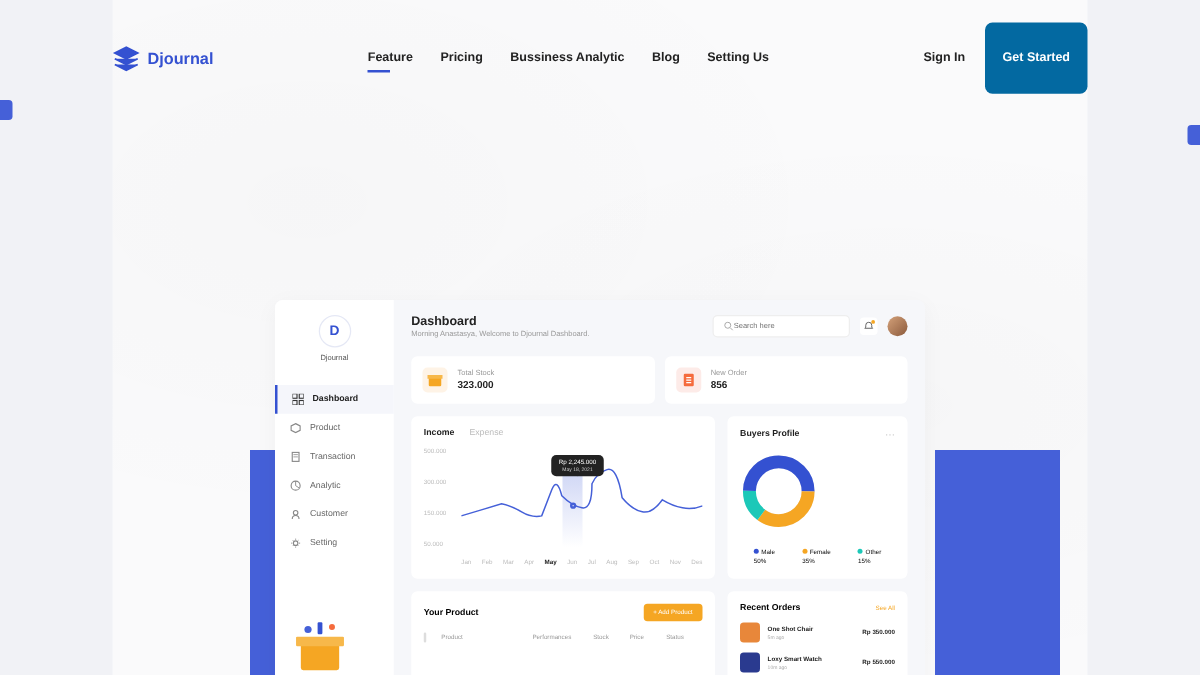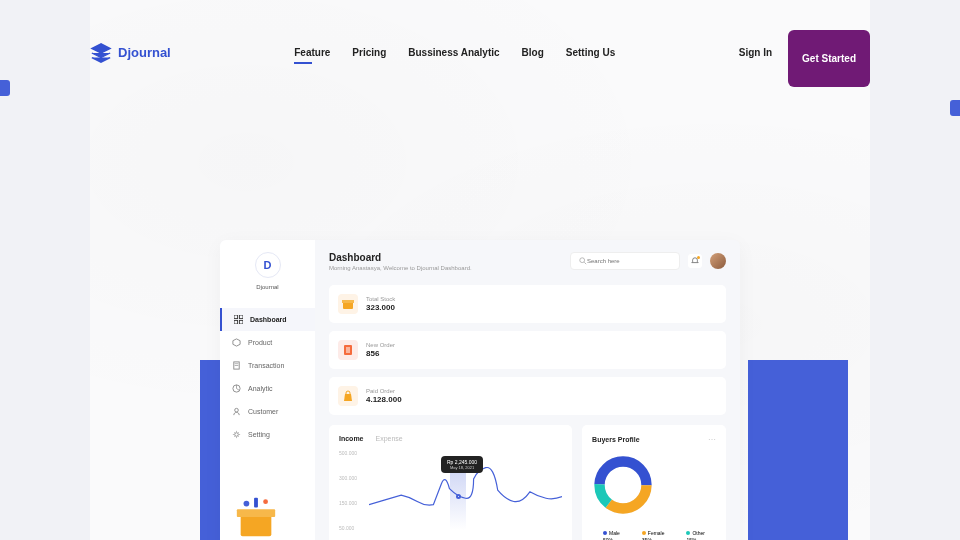--- a/index.html
+++ b/index.html
@@ -8,21 +8,21 @@
 .bg-texture { position: absolute; inset: 0; background: radial-gradient(ellipse at 20% 30%, rgba(0,0,0,0.015) 0%, transparent 50%), radial-gradient(ellipse at 80% 60%, rgba(0,0,0,0.015) 0%, transparent 50%); }
 .topnav { display: flex; align-items: center; justify-content: space-between; padding: 18px 0; position: relative; z-index: 2; }
 .brand { display: flex; align-items: center; gap: 6px; margin-left: 0; }
 .brand-icon { width: 22px; height: 22px; }
 .brand-name { font-weight: 700; font-size: 13px; color: #3451d1; }
 .nav-links { display: flex; gap: 22px; }
 .nav-link { font-size: 10px; font-weight: 600; color: #222; cursor: pointer; position: relative; }
 .nav-link.active::after { content: ''; position: absolute; bottom: -6px; left: 0; width: 18px; height: 2px; background: #3451d1; }
 .nav-right { display: flex; align-items: center; gap: 16px; }
 .signin { font-size: 10px; font-weight: 600; color: #222; cursor: pointer; }
-.get-started { background: #701a75; color: #fff; font-size: 10px; font-weight: 600; padding: 23px 14px; border-radius: 6px; cursor: pointer; border: none; margin-top: 12px; }
+.get-started { background: #0369a1; color: #fff; font-size: 10px; font-weight: 600; padding: 23px 14px; border-radius: 6px; cursor: pointer; border: none; }
 .hero { text-align: center; margin-top: 30px; position: relative; z-index: 2; }
 .hero-title { font-size: 30px; font-weight: 800; color: #1a1a1a; line-height: 1.2; }
 .hero-sub { font-size: 10px; color: #666; margin-top: 16px; line-height: 1.5; }
 .blue-bar-left { position: absolute; left: 110px; bottom: 0; width: 72px; height: 180px; background: #4560d8; }
 .blue-bar-right { position: absolute; right: 22px; bottom: 0; width: 100px; height: 180px; background: #4560d8; }
 .small-pill-left { position: absolute; left: 0; top: 80px; width: 10px; height: 16px; background: #4560d8; border-radius: 0 3px 3px 0; }
 .small-pill-right { position: absolute; right: 0; top: 100px; width: 10px; height: 16px; background: #4560d8; border-radius: 3px 0 0 3px; }
 .dashboard { position: absolute; left: 50%; transform: translateX(-50%); top: 240px; width: 520px; background: #f6f7fa; border-radius: 6px; display: flex; box-shadow: 0 4px 20px rgba(0,0,0,0.04); z-index: 3; }
 .sidebar { width: 95px; background: #fff; border-radius: 6px 0 0 6px; padding: 12px 0; }
 .sb-logo { display: flex; flex-direction: column; align-items: center; margin-bottom: 18px; }
@@ -35,21 +35,21 @@
 .main { flex: 1; padding: 12px 14px; }
 .main-header { display: flex; justify-content: space-between; align-items: flex-start; }
 .dash-title { font-size: 10px; font-weight: 700; color: #222; }
 .dash-sub { font-size: 6px; color: #999; margin-top: 2px; }
 .header-right { display: flex; align-items: center; gap: 8px; }
 .search { display: flex; align-items: center; background: #fff; border-radius: 4px; padding: 4px 8px; width: 110px; border: 1px solid #eee; }
 .search input { border: none; outline: none; font-size: 6px; width: 80px; }
 .bell { width: 14px; height: 14px; background: #fff; border-radius: 3px; display: flex; align-items: center; justify-content: center; position: relative; }
 .bell::after { content: ''; position: absolute; top: 2px; right: 2px; width: 3px; height: 3px; background: #f5a623; border-radius: 50%; }
 .avatar { width: 16px; height: 16px; border-radius: 50%; background: linear-gradient(135deg, #d4a17a, #8b5a3c); }
-.stats-row { display: flex; gap: 8px; margin-top: 14px; flex-direction: column; }
+.stats-row { display: flex; gap: 8px; margin-top: 14px; }
 .stat-card { flex: 1; background: #fff; border-radius: 5px; padding: 9px; display: flex; align-items: center; gap: 8px; }
 .stat-icon { width: 20px; height: 20px; border-radius: 4px; display: flex; align-items: center; justify-content: center; }
 .stat-icon.box { background: #fef3e6; }
 .stat-icon.list { background: #fdebe8; }
 .stat-icon.bag { background: #fef3e6; }
 .stat-label { font-size: 6px; color: #999; }
 .stat-value { font-size: 8px; font-weight: 700; color: #222; margin-top: 1px; }
 .content-row { display: flex; gap: 10px; margin-top: 10px; }
 .chart-card { flex: 1.8; background: #fff; border-radius: 5px; padding: 10px; }
 .chart-tabs { display: flex; gap: 12px; font-size: 7px; }
@@ -244,32 +244,20 @@
                 <line x1="5" y1="5" x2="9" y2="5" stroke="#fff" stroke-width="1"></line>
                 <line x1="5" y1="7" x2="9" y2="7" stroke="#fff" stroke-width="1"></line>
                 <line x1="5" y1="9" x2="9" y2="9" stroke="#fff" stroke-width="1"></line>
               </svg>
             </div>
           <div>
               <div class="stat-label">New Order</div>
               <div class="stat-value">856</div>
             </div>
         </div>
-        <div class="stat-card">
-          <div class="stat-icon bag">
-              <svg width="14" height="14" viewBox="0 0 14 14">
-                <path d="M4 5h6l1 7H3z" fill="#f5a623"></path>
-                <path d="M5 5V4a2 2 0 014 0v1" fill="none" stroke="#f5a623" stroke-width="1"></path>
-              </svg>
-            </div>
-          <div>
-              <div class="stat-label">Paid Order</div>
-              <div class="stat-value">4.128.000</div>
-            </div>
-        </div>
       </div>
 
       <div class="content-row">
         <div class="chart-card">
           <div class="chart-tabs">
             <span class="chart-tab active">Income</span>
             <span class="chart-tab">Expense</span>
           </div>
           <div class="chart-area">
             <div class="y-axis">

